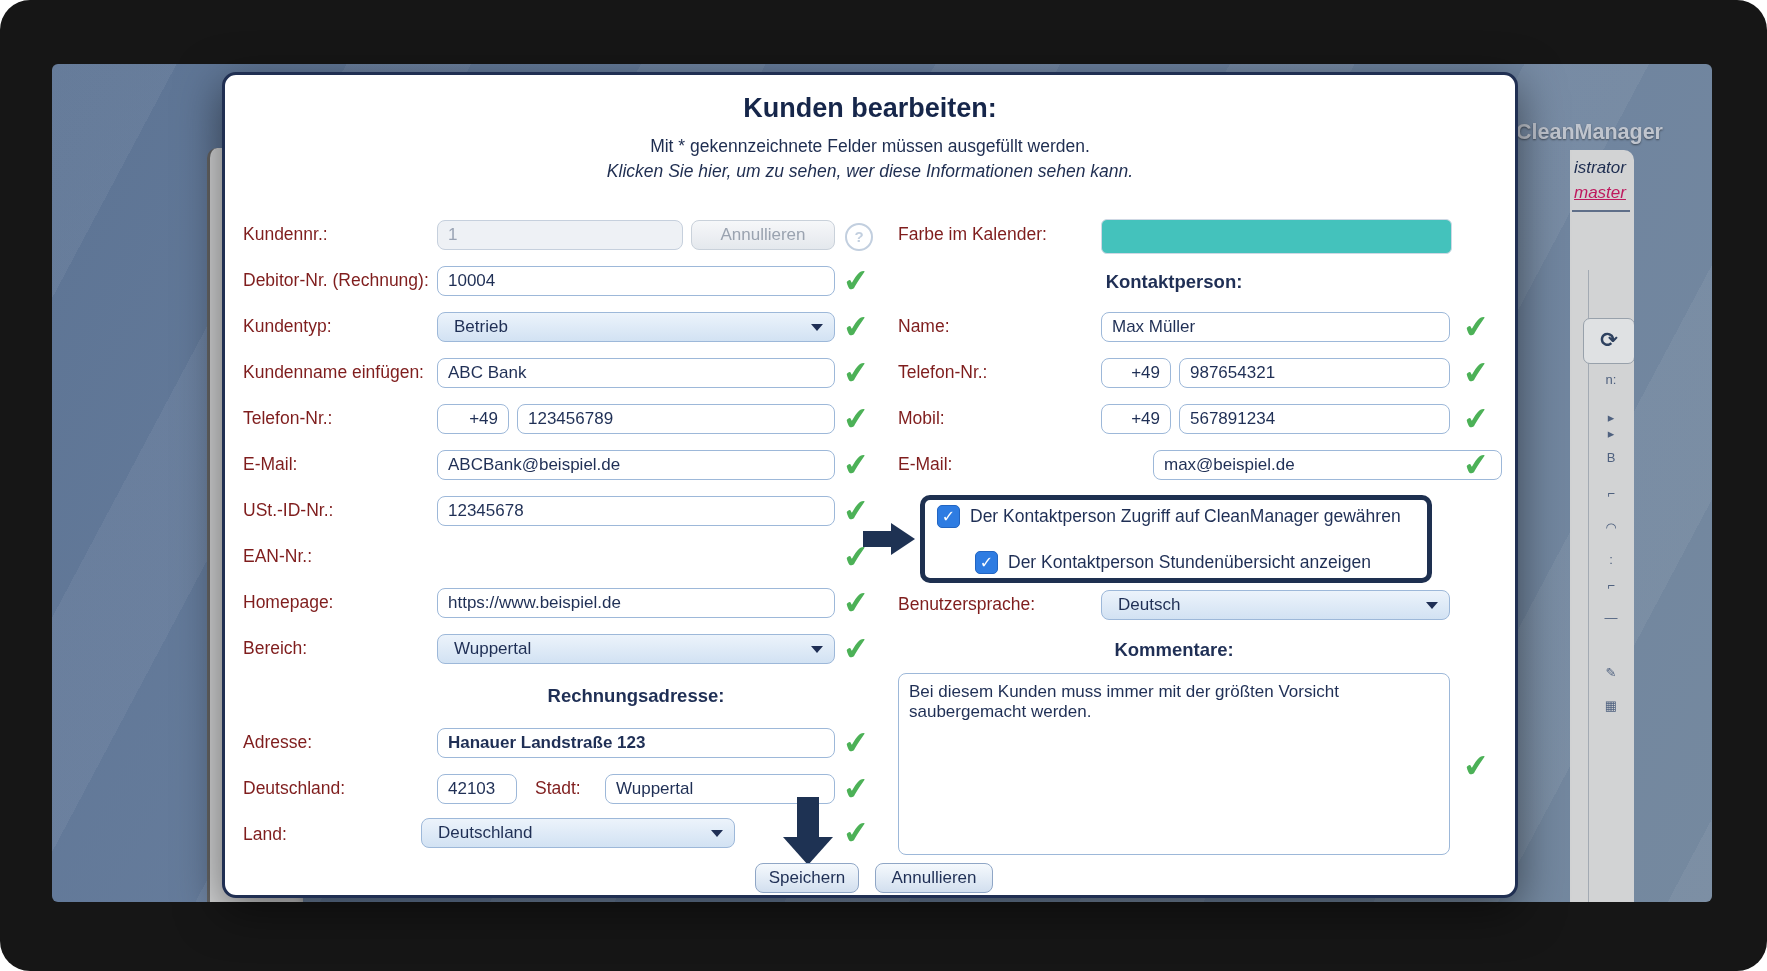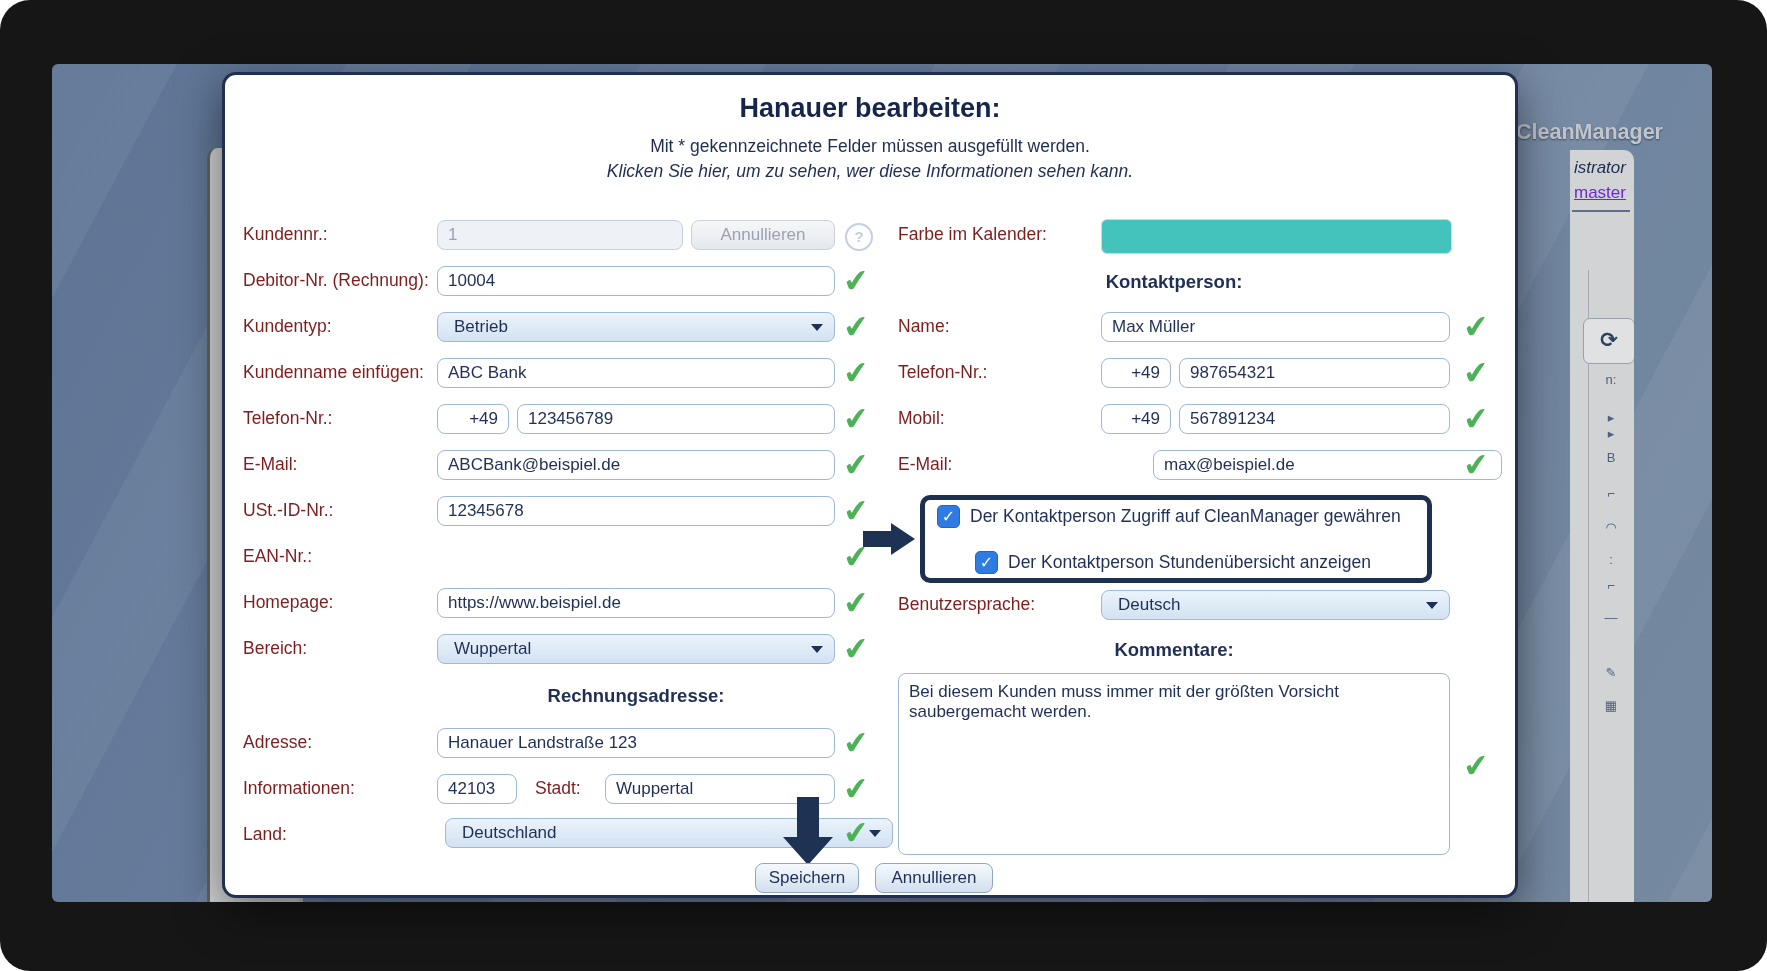--- a/index.html
+++ b/index.html
@@ -15,21 +15,21 @@
         font-size:21.5px;text-shadow:0 1px 2px rgba(0,0,0,.45);}
   .sidebar{position:absolute;left:155px;top:84px;width:93px;height:814px;background:#d2d3d4;
         border-left:3px solid #636363;border-top-left-radius:10px;overflow:hidden;z-index:2;
         box-shadow:inset -8px 0 10px -8px rgba(0,0,0,.25);}
   .sb-head{margin:18px 0 8px 12px;font-weight:bold;font-size:27px;color:#1e2d50;white-space:nowrap;}
   .sb-item{margin-left:12px;font-size:17.5px;line-height:31.5px;color:#1e2d50;white-space:nowrap;}
   .sb-item.bold{font-weight:bold;}
   .rightstrip{position:absolute;left:1518px;top:86px;width:64px;height:812px;background:#d2d3d4;
         border-top-right-radius:10px;overflow:hidden;z-index:3;}
   .user1{position:absolute;left:4px;top:8px;font-style:italic;font-size:17px;color:#1e2d50;white-space:nowrap;}
-  .user2{position:absolute;left:4px;top:33px;font-size:17px;color:#6d28d9;
+  .user2{position:absolute;left:4px;top:33px;font-style:italic;font-size:17px;color:#be185d;
         text-decoration:underline;white-space:nowrap;}
   .strip-sep{position:absolute;left:2px;top:60px;width:58px;border-bottom:2px solid #5f6f89;}
   .strip-line{position:absolute;left:18px;top:120px;bottom:0;border-left:1.5px solid #a3aab3;}
   .strip-tab{position:absolute;left:13px;top:168px;width:50px;height:44px;background:#dfe1e3;
         border:1px solid #98a1ab;border-radius:7px;color:#2e415f;font-size:21px;font-weight:bold;
         text-align:center;line-height:42px;}
   .strip-icon{position:absolute;left:18px;width:46px;text-align:center;font-size:13px;color:#4f617f;}
   
   .modal{position:absolute;left:222px;top:72px;width:1296px;height:826px;background:#ffffff;
         border:3px solid #202f52;border-radius:14px;box-sizing:border-box;z-index:10;
@@ -128,21 +128,21 @@
           <span class="strip-icon" style="top: 402px;">:</span>
           <span class="strip-icon" style="top: 428px;">⌐</span>
           <span class="strip-icon" style="top: 460px;">—</span>
           <span class="strip-icon" style="top: 515px;">✎</span>
           <span class="strip-icon" style="top: 548px;">▦</span>
         </div>
     </div>
   </div>
 
   <div class="modal">
-    <div class="m-title">Hanauer bearbeiten:</div>
+    <div class="m-title">Kunden bearbeiten:</div>
     <div class="m-sub">Mit * gekennzeichnete Felder müssen ausgefüllt werden.</div>
     <div class="m-hint">Klicken Sie hier, um zu sehen, wer diese Informationen sehen kann.</div>
 
     <div class="lbl" style="left:18px;top:149px">Kundennr.:</div>
     <input class="inp disabled" style="left: 212px; top: 145px; width: 246px;" readonly="" value="1">
     <button class="btn gray" style="left:466px;top:145px;width:144px">Annullieren</button>
     <div class="help" style="left:620px;top:148px">?</div>
 
     <div class="lbl" style="left:18px;top:195px">Debitor-Nr. (Rechnung):</div>
     <input class="inp" style="left: 212px; top: 191px; width: 398px;" value="10004">
@@ -176,31 +176,31 @@
     <input class="inp" style="left: 212px; top: 513px; width: 398px;" value="https://www.beispiel.de">
     <div class="check" style="left:618px;top:513px">✔</div>
 
     <div class="lbl" style="left:18px;top:563px">Bereich:</div>
     <div class="sel" style="left:212px;top:559px;width:398px"><span>Wuppertal</span><span class="caret"></span></div>
     <div class="check" style="left:618px;top:559px">✔</div>
 
     <div class="sechead" style="left:212px;top:610px;width:398px">Rechnungsadresse:</div>
 
     <div class="lbl" style="left:18px;top:657px">Adresse:</div>
-    <input class="inp" style="left: 212px; top: 653px; width: 398px;" value="Hanauer Landstraße 123">
+    <input class="inp" style="left: 212px; top: 653px; width: 398px; font-weight: bold;" value="Hanauer Landstraße 123">
     <div class="check" style="left:618px;top:653px">✔</div>
 
-    <div class="lbl" style="left:18px;top:703px">Informationen:</div>
+    <div class="lbl" style="left:18px;top:703px">Deutschland:</div>
     <input class="inp" style="left: 212px; top: 699px; width: 80px;" value="42103">
     <div class="lbl" style="left:310px;top:703px">Stadt:</div>
     <input class="inp" style="left: 380px; top: 699px; width: 230px;" value="Wuppertal">
     <div class="check" style="left:618px;top:699px">✔</div>
 
     <div class="lbl" style="left:18px;top:749px">Land:</div>
-    <div class="sel" style="left:220px;top:743px;width:448px"><span>Deutschland</span><span class="caret"></span></div>
+    <div class="sel" style="left:196px;top:743px;width:314px"><span>Deutschland</span><span class="caret"></span></div>
     <div class="check" style="left:618px;top:743px">✔</div>
 
     <div class="lbl" style="left:673px;top:149px">Farbe im Kalender:</div>
     <div class="swatch" style="background: rgb(68, 194, 188);"></div>
 
     <div class="sechead" style="left:673px;top:196px;width:552px">Kontaktperson:</div>
 
     <div class="lbl" style="left:673px;top:241px">Name:</div>
     <input class="inp" style="left: 876px; top: 237px; width: 349px;" value="Max Müller">
     <div class="check" style="left:1238px;top:237px">✔</div>

